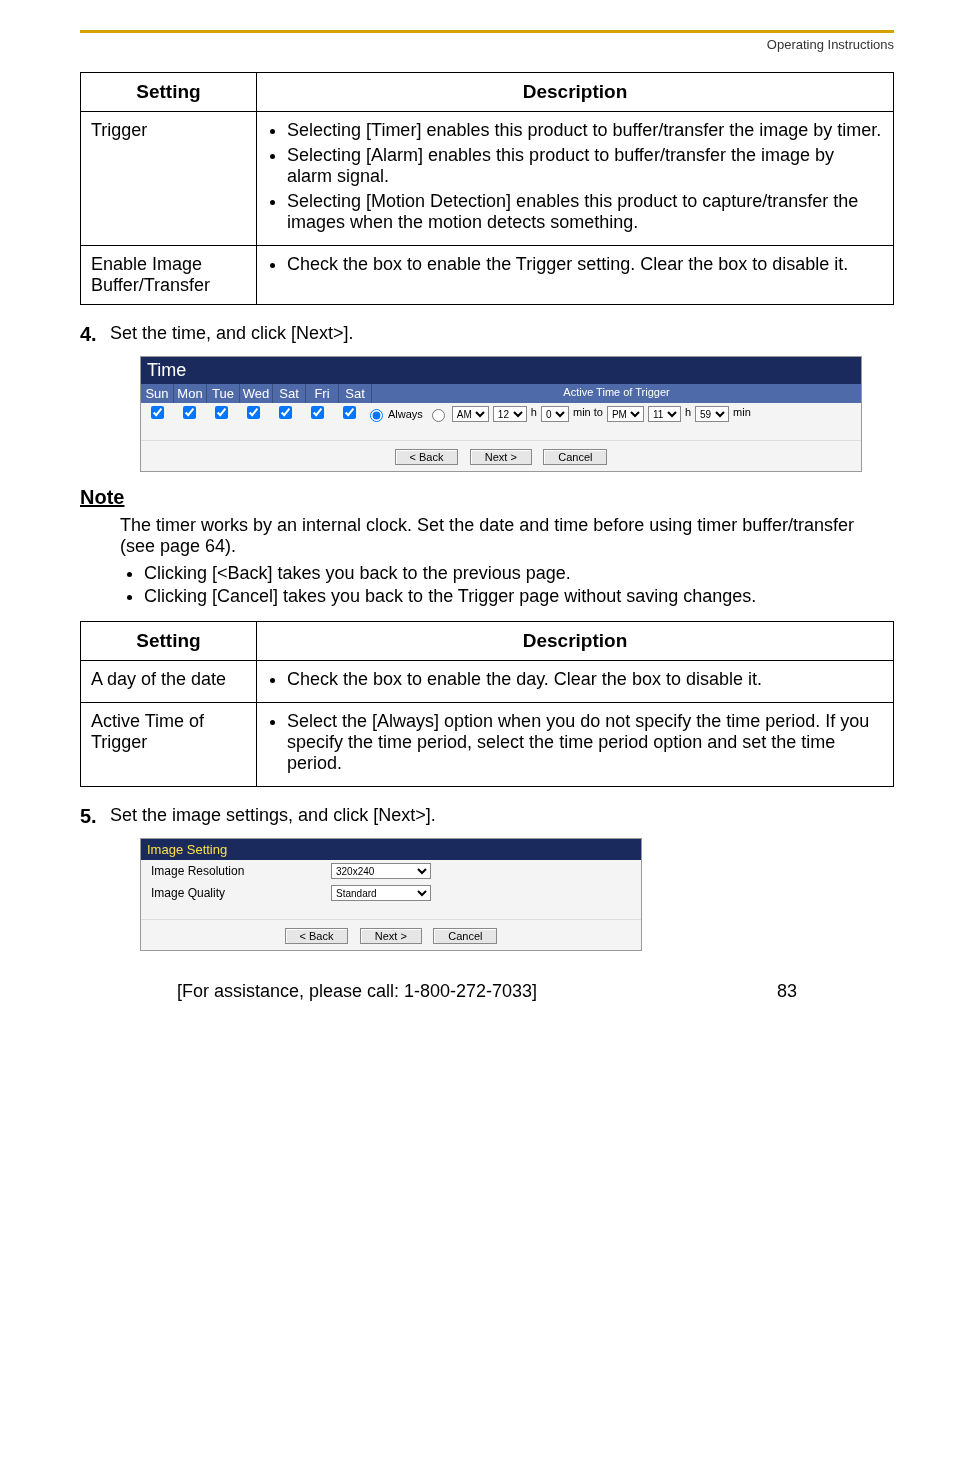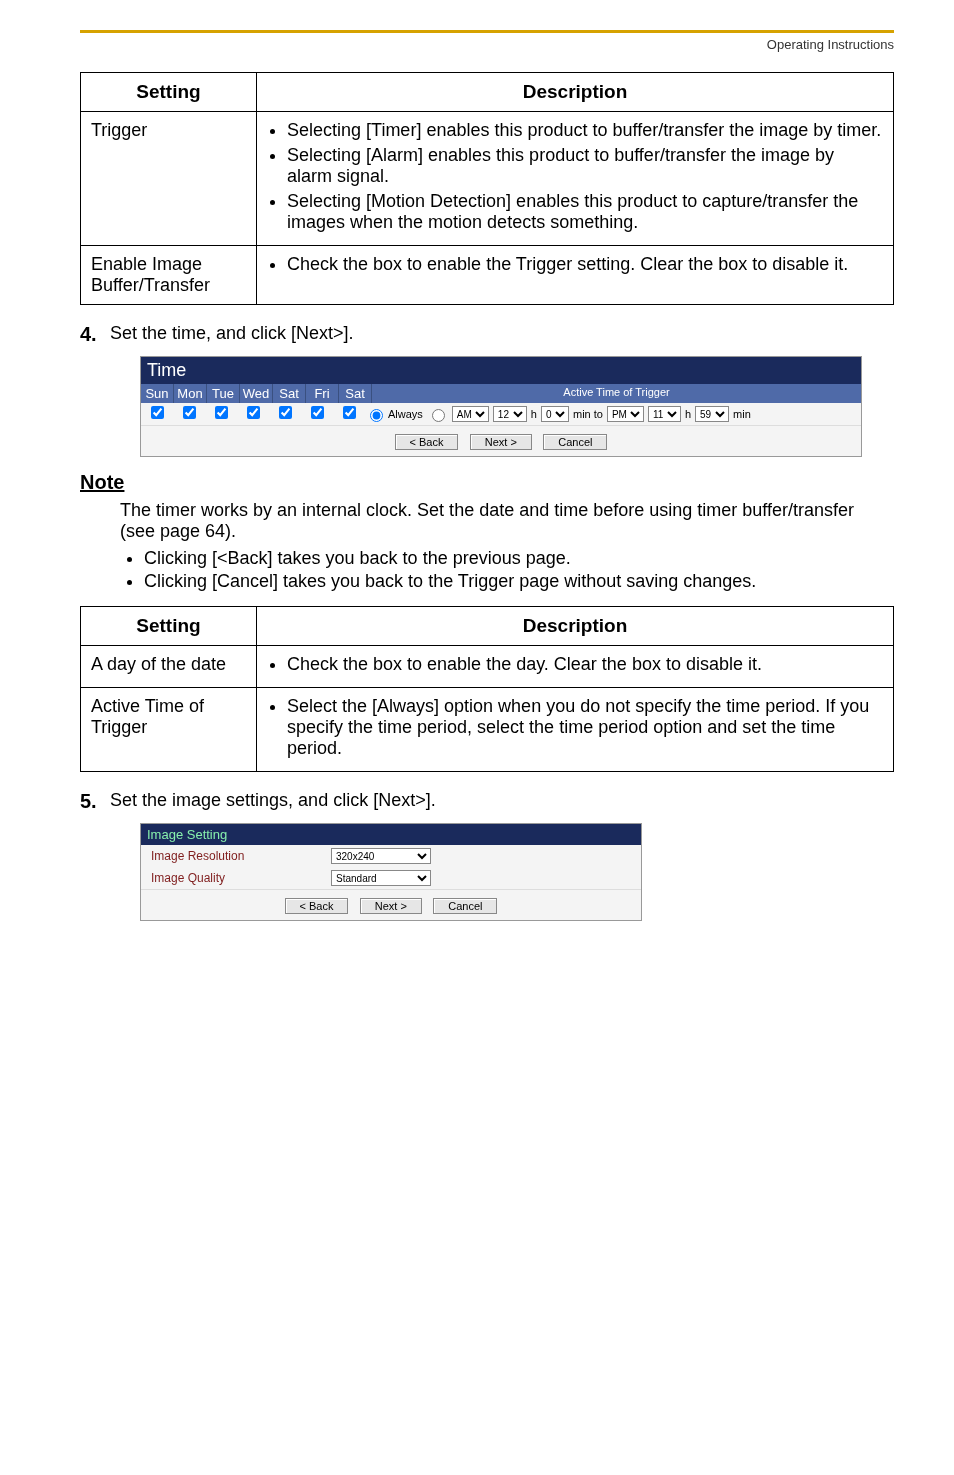--- a/index.html
+++ b/index.html
@@ -120,70 +120,70 @@
     background: #f4f4f4;
   }
   .chk {
     width: 32px;
     text-align: center;
   }
   .chk input { margin: 0; }
   .radio-g {
     flex: 1;
     display: flex;
-    align-items: center;
     gap: 4px;
     font-size: 11px;
     white-space: nowrap;
     overflow: hidden;
   }
   .radio-g label { display:flex; align-items:center; gap:2px;}
   .mini-select {
     font-size: 10px;
     height: 16px;
     border: 1px solid #888;
     background: #fff;
   }
   .btn-row {
     text-align: center;
     padding: 8px 0 6px 0;
     background: #f4f4f4;
     border-top: 1px solid #ddd;
+    margin-top: 15px;
   }
   .win-btn {
     font-size: 11px;
     padding: 1px 14px;
     margin: 0 4px;
     background: #e6e6e6;
     border: 1px solid #888;
     box-shadow: 1px 1px 0 #fff inset;
   }
 
   
   .img-panel {
     margin: 8px 0 20px 60px;
     width: 500px;
     border: 1px solid #999;
     background: #f4f4f4;
     font-size: 12px;
   }
   .img-titlebar {
     background: #1a2a5c;
-    color: #86efac;
+    color: #fde047;
     padding: 3px 6px;
     font-size: 13px;
   }
   .form-row {
     display: flex;
     align-items: center;
     padding: 3px 10px;
   }
   .form-row .lbl {
     width: 180px;
-    color: #7f1d1d;
+    color: #000000;
   }
 
   .footer {
     display: flex;
     justify-content: center;
     align-items: center;
     gap: 200px;
     margin-top: 30px;
     font-size: 18px;
   }
@@ -323,13 +323,17 @@
       <span class="lbl">Image Quality</span>
       <select class="mini-select" style="width:100px;"><option>Standard</option></select>
     </div>
     <div class="btn-row">
       <button class="win-btn">&lt; Back</button>
       <button class="win-btn">Next &gt;</button>
       <button class="win-btn">Cancel</button>
     </div>
   </div>
 
+  <div class="footer">
+    <span class="footer-left">[For assistance, please call: 1-800-272-7033]</span>
+    <span class="footer-right">83</span>
+  </div>
 </div>
 
 </body></html>

